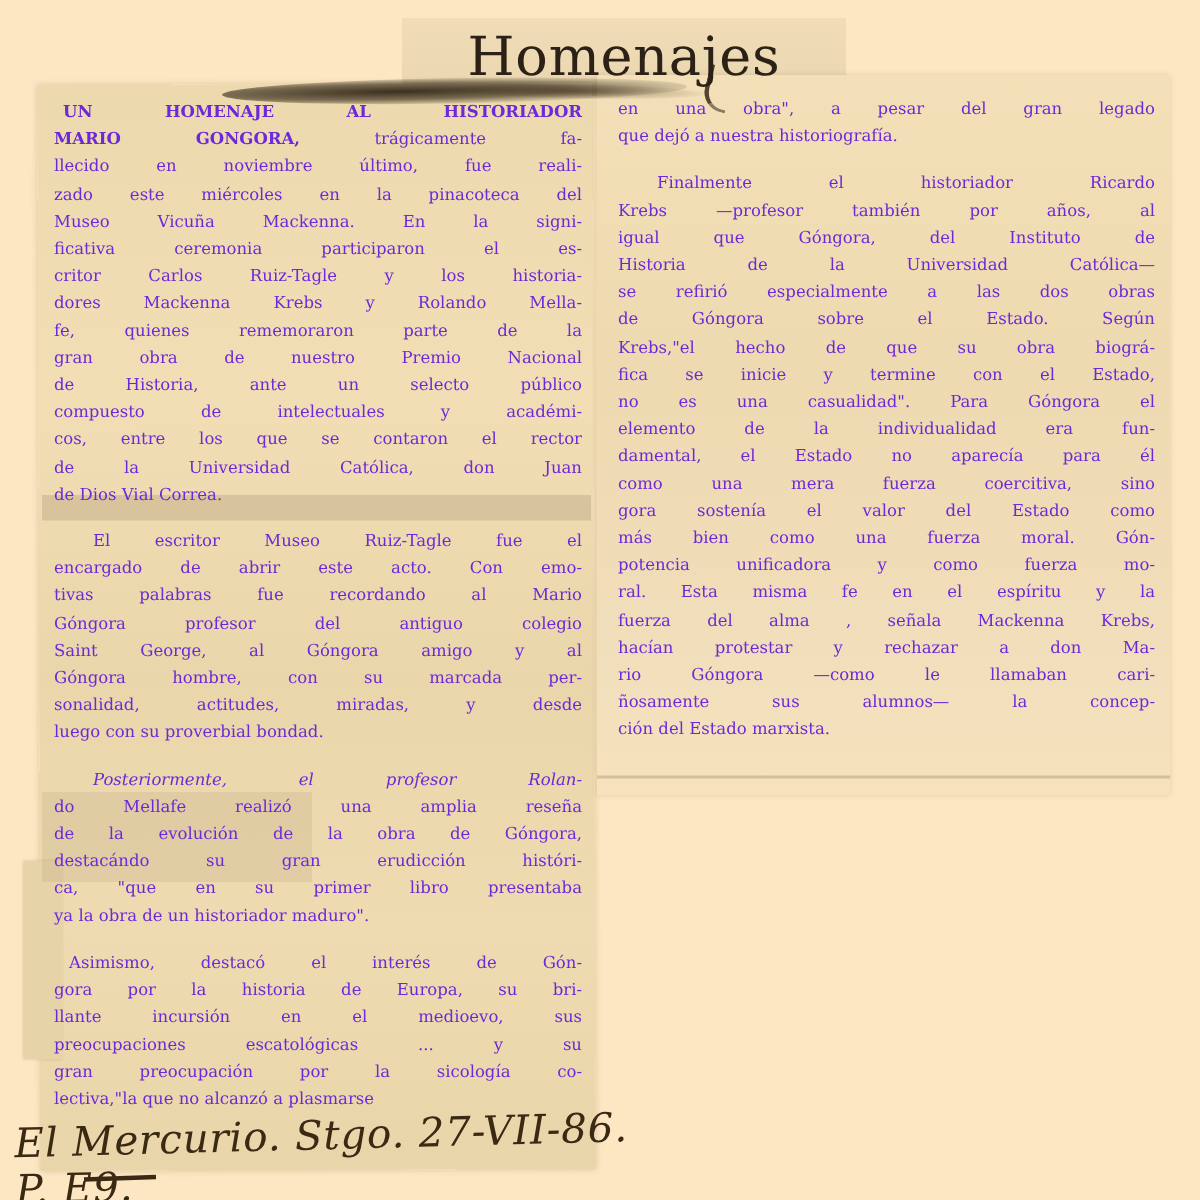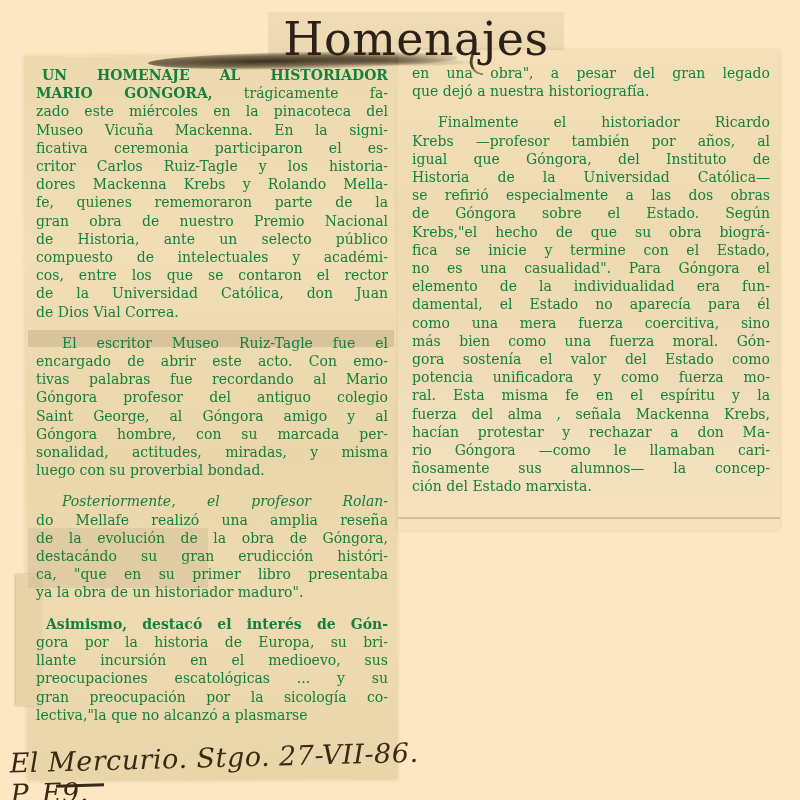--- a/index.html
+++ b/index.html
@@ -54,30 +54,30 @@
   }
   #pen-stroke{
     position:absolute;left:470px;top:44px;width:14px;height:28px;
     border-left:3px solid rgba(58,42,22,0.85);
     border-bottom:2px solid rgba(58,42,22,0.55);
     border-radius:0 0 0 14px;transform:rotate(14deg);
   }
   
   #headline{
     position:absolute;left:268px;top:16px;width:296px;
-    text-align:center;font-size:46px;line-height:46px;
+    text-align:center;font-size:36px;line-height:46px;
     color:#2c2116;letter-spacing:0.5px;
   }
   
   .col{position:absolute;}
   #col-left{left:36px;top:66px;width:352px;}
   #col-right{left:412px;top:64px;width:358px;}
   .para{margin:0 0 13px 0;}
   .line{
-    font-size:14px;line-height:18.2px;color:#15803d;
+    font-size:11px;line-height:18.2px;color:#6d28d9;
     text-align:justify;text-align-last:justify;
     -moz-text-align-last:justify;
   }
   .line.last{text-align-last:left;-moz-text-align-last:left;}
   .bold{font-weight:bold;}
   
   #handwritten-note{
     position:absolute;left:10px;top:742px;width:420px;
     font-style:italic;font-size:27px;color:#3a2a14;
     transform:rotate(-1.5deg);letter-spacing:0.5px;
@@ -102,53 +102,54 @@
 <div id="band-left2"></div>
 <div id="edge-right-bottom"></div>
 <div id="pen-stroke"></div>
 
 <div id="headline">Homenajes</div>
 
 <div class="col" id="col-left">
     <div class="para">
       <div class="line" style="text-indent: 6px;"><span class="bold">UN HOMENAJE AL HISTORIADOR</span></div>
       <div class="line"><span class="bold">MARIO GONGORA,</span><span> trágicamente fa-</span></div>
+      <div class="line">llecido en noviembre último, fue reali-</div>
       <div class="line">zado este miércoles en la pinacoteca del</div>
       <div class="line">Museo Vicuña Mackenna. En la signi-</div>
       <div class="line">ficativa ceremonia participaron el es-</div>
       <div class="line">critor Carlos Ruiz-Tagle y los historia-</div>
       <div class="line">dores Mackenna Krebs y Rolando Mella-</div>
       <div class="line">fe, quienes rememoraron parte de la</div>
       <div class="line">gran obra de nuestro Premio Nacional</div>
       <div class="line">de Historia, ante un selecto público</div>
       <div class="line">compuesto de intelectuales y académi-</div>
       <div class="line">cos, entre los que se contaron el rector</div>
       <div class="line">de la Universidad Católica, don Juan</div>
       <div class="line last">de Dios Vial Correa.</div>
     </div>
     <div class="para">
       <div class="line" style="text-indent: 26px;">El escritor Museo Ruiz-Tagle fue el</div>
       <div class="line">encargado de abrir este acto. Con emo-</div>
       <div class="line">tivas palabras fue recordando al Mario</div>
       <div class="line">Góngora profesor del antiguo colegio</div>
       <div class="line">Saint George, al Góngora amigo y al</div>
       <div class="line">Góngora hombre, con su marcada per-</div>
-      <div class="line">sonalidad, actitudes, miradas, y misma</div>
+      <div class="line">sonalidad, actitudes, miradas, y desde</div>
       <div class="line last">luego con su proverbial bondad.</div>
     </div>
     <div class="para">
       <div class="line" style="text-indent: 26px; font-style: italic;">Posteriormente, el profesor Rolan-</div>
       <div class="line">do Mellafe realizó una amplia reseña</div>
       <div class="line">de la evolución de la obra de Góngora,</div>
       <div class="line">destacándo su gran erudicción históri-</div>
       <div class="line">ca, "que en su primer libro presentaba</div>
       <div class="line last">ya la obra de un historiador maduro".</div>
     </div>
     <div class="para">
-      <div class="line" style="text-indent: 10px; font-weight: bold;">Asimismo, destacó el interés de Gón-</div>
+      <div class="line" style="text-indent: 10px;">Asimismo, destacó el interés de Gón-</div>
       <div class="line">gora por la historia de Europa, su bri-</div>
       <div class="line">llante incursión en el medioevo, sus</div>
       <div class="line">preocupaciones escatológicas ... y su</div>
       <div class="line">gran preocupación por la sicología co-</div>
       <div class="line last">lectiva,"la que no alcanzó a plasmarse</div>
     </div>
   </div>
 <div class="col" id="col-right">
     <div class="para">
       <div class="line">en una obra", a pesar del gran legado</div>
@@ -160,22 +161,22 @@
       <div class="line">igual que Góngora, del Instituto de</div>
       <div class="line">Historia de la Universidad Católica—</div>
       <div class="line">se refirió especialmente a las dos obras</div>
       <div class="line">de Góngora sobre el Estado. Según</div>
       <div class="line">Krebs,"el hecho de que su obra biográ-</div>
       <div class="line">fica se inicie y termine con el Estado,</div>
       <div class="line">no es una casualidad". Para Góngora el</div>
       <div class="line">elemento de la individualidad era fun-</div>
       <div class="line">damental, el Estado no aparecía para él</div>
       <div class="line">como una mera fuerza coercitiva, sino</div>
+      <div class="line">gora sostenía el valor del Estado como</div>
       <div class="line">más bien como una fuerza moral. Gón-</div>
-      <div class="line">gora sostenía el valor del Estado como</div>
       <div class="line">potencia unificadora y como fuerza mo-</div>
       <div class="line">ral. Esta misma fe en el espíritu y la</div>
       <div class="line">fuerza del alma , señala Mackenna Krebs,</div>
       <div class="line">hacían protestar y rechazar a don Ma-</div>
       <div class="line">rio Góngora —como le llamaban cari-</div>
       <div class="line">ñosamente sus alumnos— la concep-</div>
       <div class="line last">ción del Estado marxista.</div>
     </div>
   </div>
 

